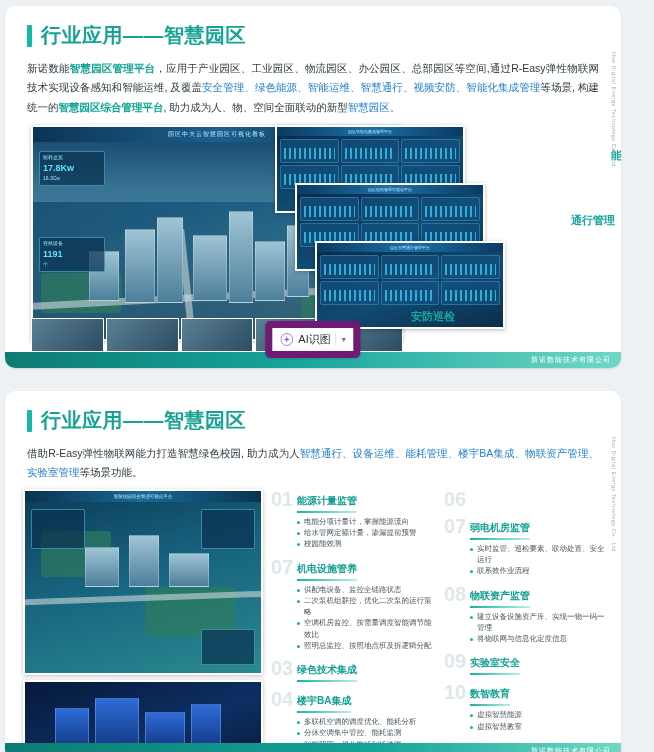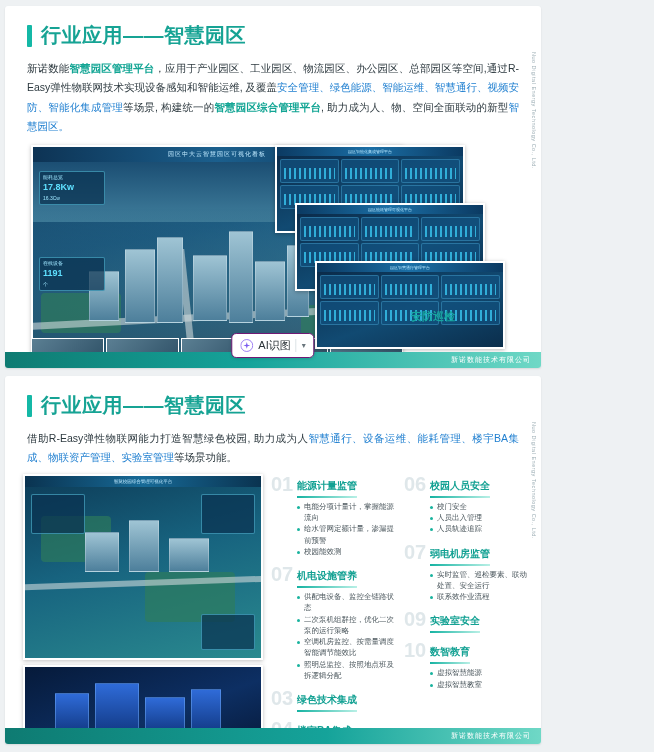--- a/index.html
+++ b/index.html
@@ -14,25 +14,25 @@
     overflow: hidden;
   }
   .page {
     position: relative;
     width: 654px;
     background: #eef1f3;
     padding: 6px 5px;
   }
   .slide {
     position: relative;
-    width: 536px;
+    width: 616px;
     background: #ffffff;
-    border-radius: 3px;
+    border-radius: 10px;
     overflow: hidden;
-    margin-bottom: 8px;
+    margin-bottom: 23px;
     box-shadow: 0 1px 2px rgba(0,0,0,0.10);
   }
   .slide-1 { height: 362px; }
   .slide-2 { height: 368px; }
 
   
   .title-row {
     display: flex;
     align-items: center;
     padding: 16px 0 2px 22px;
@@ -179,21 +179,21 @@
   
   .ai-pill {
     position: absolute;
     left: 50%;
     transform: translateX(-50%);
     bottom: 10px;
     display: flex;
     align-items: center;
     gap: 5px;
     background: #ffffff;
-    border: 1px solid #701a75;
+    border: 7px solid #701a75;
     border-radius: 5px;
     padding: 4px 8px;
     font-size: 11px;
     color: #2b3338;
     box-shadow: 0 1px 3px rgba(0,0,0,0.12);
     z-index: 6;
   }
   .ai-ic { width: 13px; height: 13px; }
   .ai-sep { width: 1px; height: 13px; background: #dde3e6; }
   .caret { font-size: 8px; color: #6a767d; }
@@ -465,44 +465,50 @@
                   <li>空调机房监控、按需量调度智能调节能效比</li>
                   <li>照明总监控、按照地点班及拆逻辑分配</li>
                 </ul></div>
             </div>
             <div class="item">
               <div class="num">03</div>
               <div class="item-body"><div class="item-head">绿色技术集成</div></div>
             </div>
             <div class="item">
               <div class="num">04</div>
-              <div class="item-body"><div class="item-head">楼宇BA集成</div></div>
+              <div class="item-body"><div class="item-head">楼宇BA集成</div><ul>
+                  <li>多联机空调的调度优化、能耗分析</li>
+                  <li>分休空调集中管控、能耗监测</li>
+                  <li>智能照明、优化能耗利耗送渠</li>
+                </ul></div>
             </div>
             <div class="item">
               <div class="num">05</div>
               <div class="item-body"><div class="item-head">用电安全运行</div></div>
             </div>
           </div>
         <div class="col" id="col-right">
             <div class="item">
               <div class="num">06</div>
-              <div class="item-body"><div class="item-head">校园人员安全</div><ul>
-                  <li>校门安全</li>
-                  <li>人员出入管理</li>
-                  <li>人员轨迹追踪</li>
-                </ul></div>
             </div>
             <div class="item">
               <div class="num">07</div>
               <div class="item-body"><div class="item-head">弱电机房监管</div><ul>
                   <li>实时监管、巡检要素、联动处置、安全运行</li>
                   <li>联系效作业流程</li>
                 </ul></div>
             </div>
             <div class="item">
+              <div class="num">08</div>
+              <div class="item-body"><div class="item-head">物联资产监管</div><ul>
+                  <li>建立设备设施资产库、实现一物一码一管理</li>
+                  <li>将物联网与信息化定度信息</li>
+                </ul></div>
+            </div>
+            <div class="item">
               <div class="num">09</div>
               <div class="item-body"><div class="item-head">实验室安全</div></div>
             </div>
             <div class="item">
               <div class="num">10</div>
               <div class="item-body"><div class="item-head">数智教育</div><ul>
                   <li>虚拟智慧能源</li>
                   <li>虚拟智慧教室</li>
                 </ul></div>
             </div>

